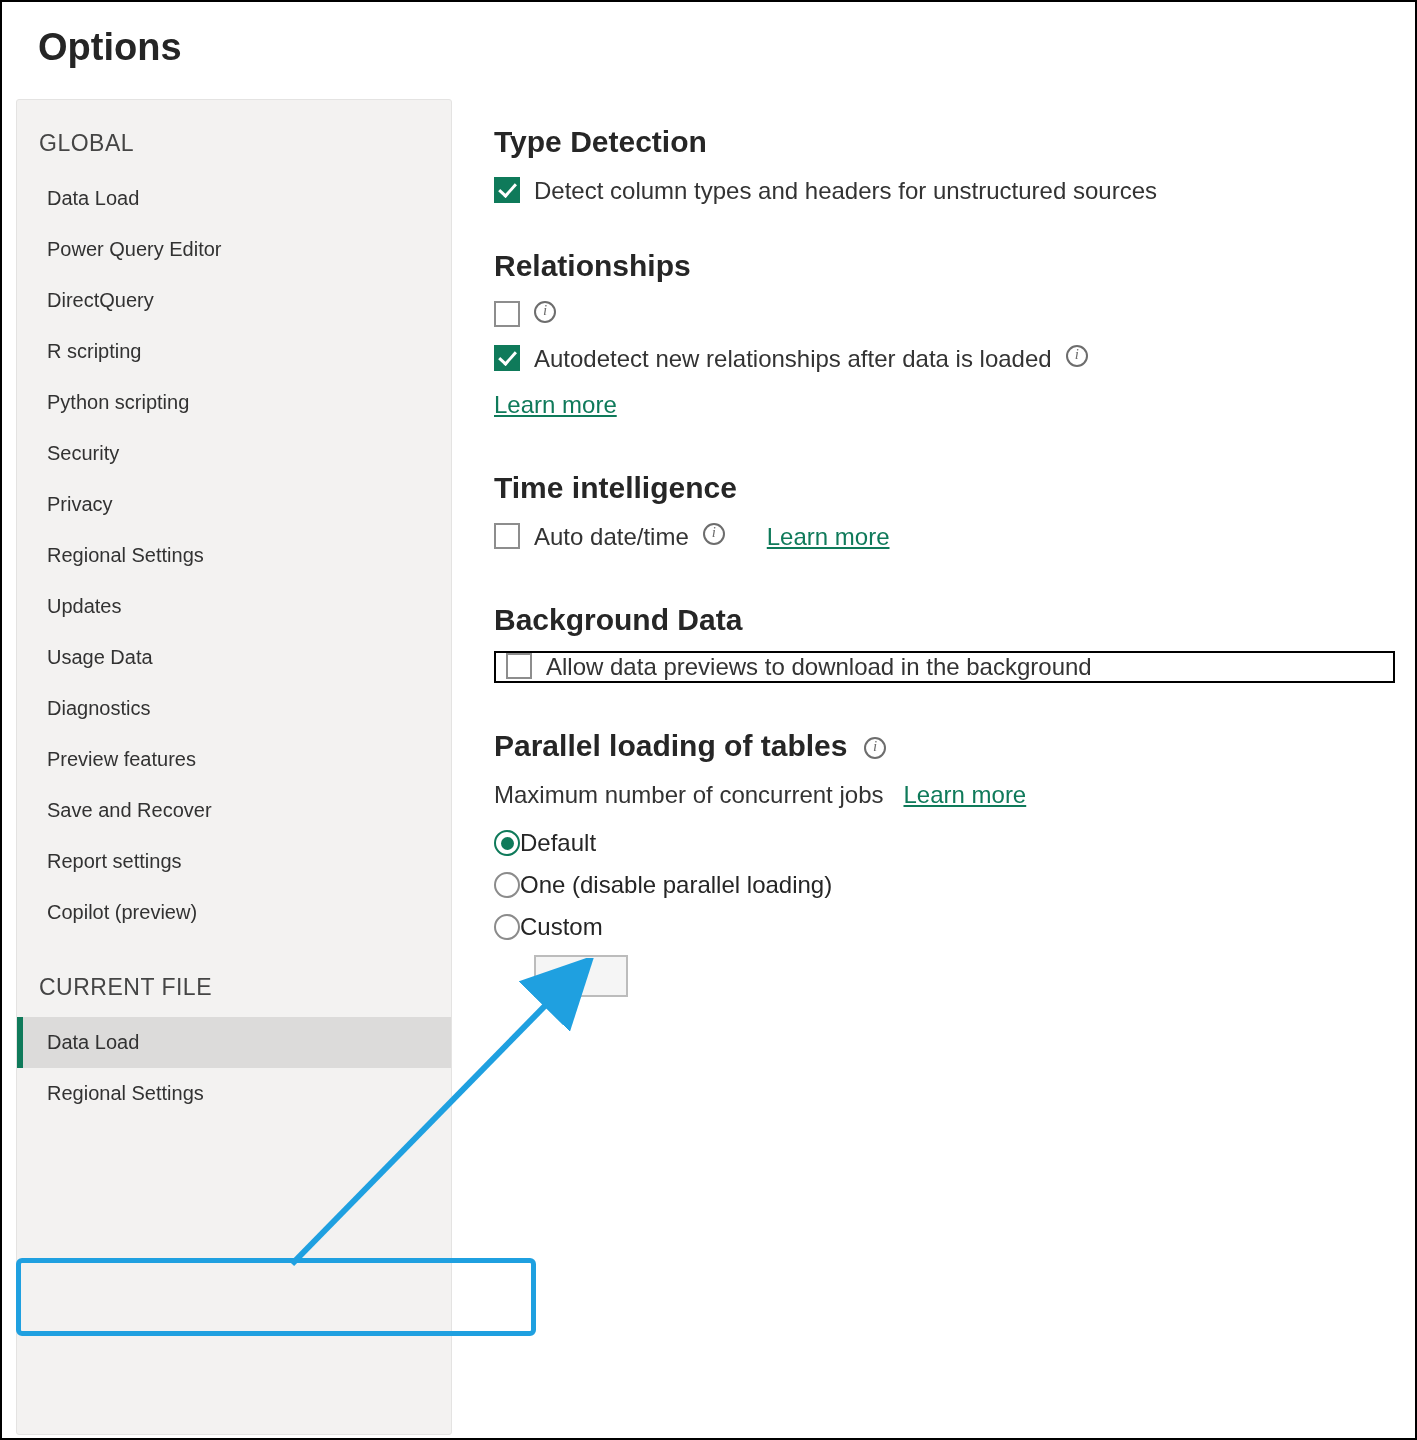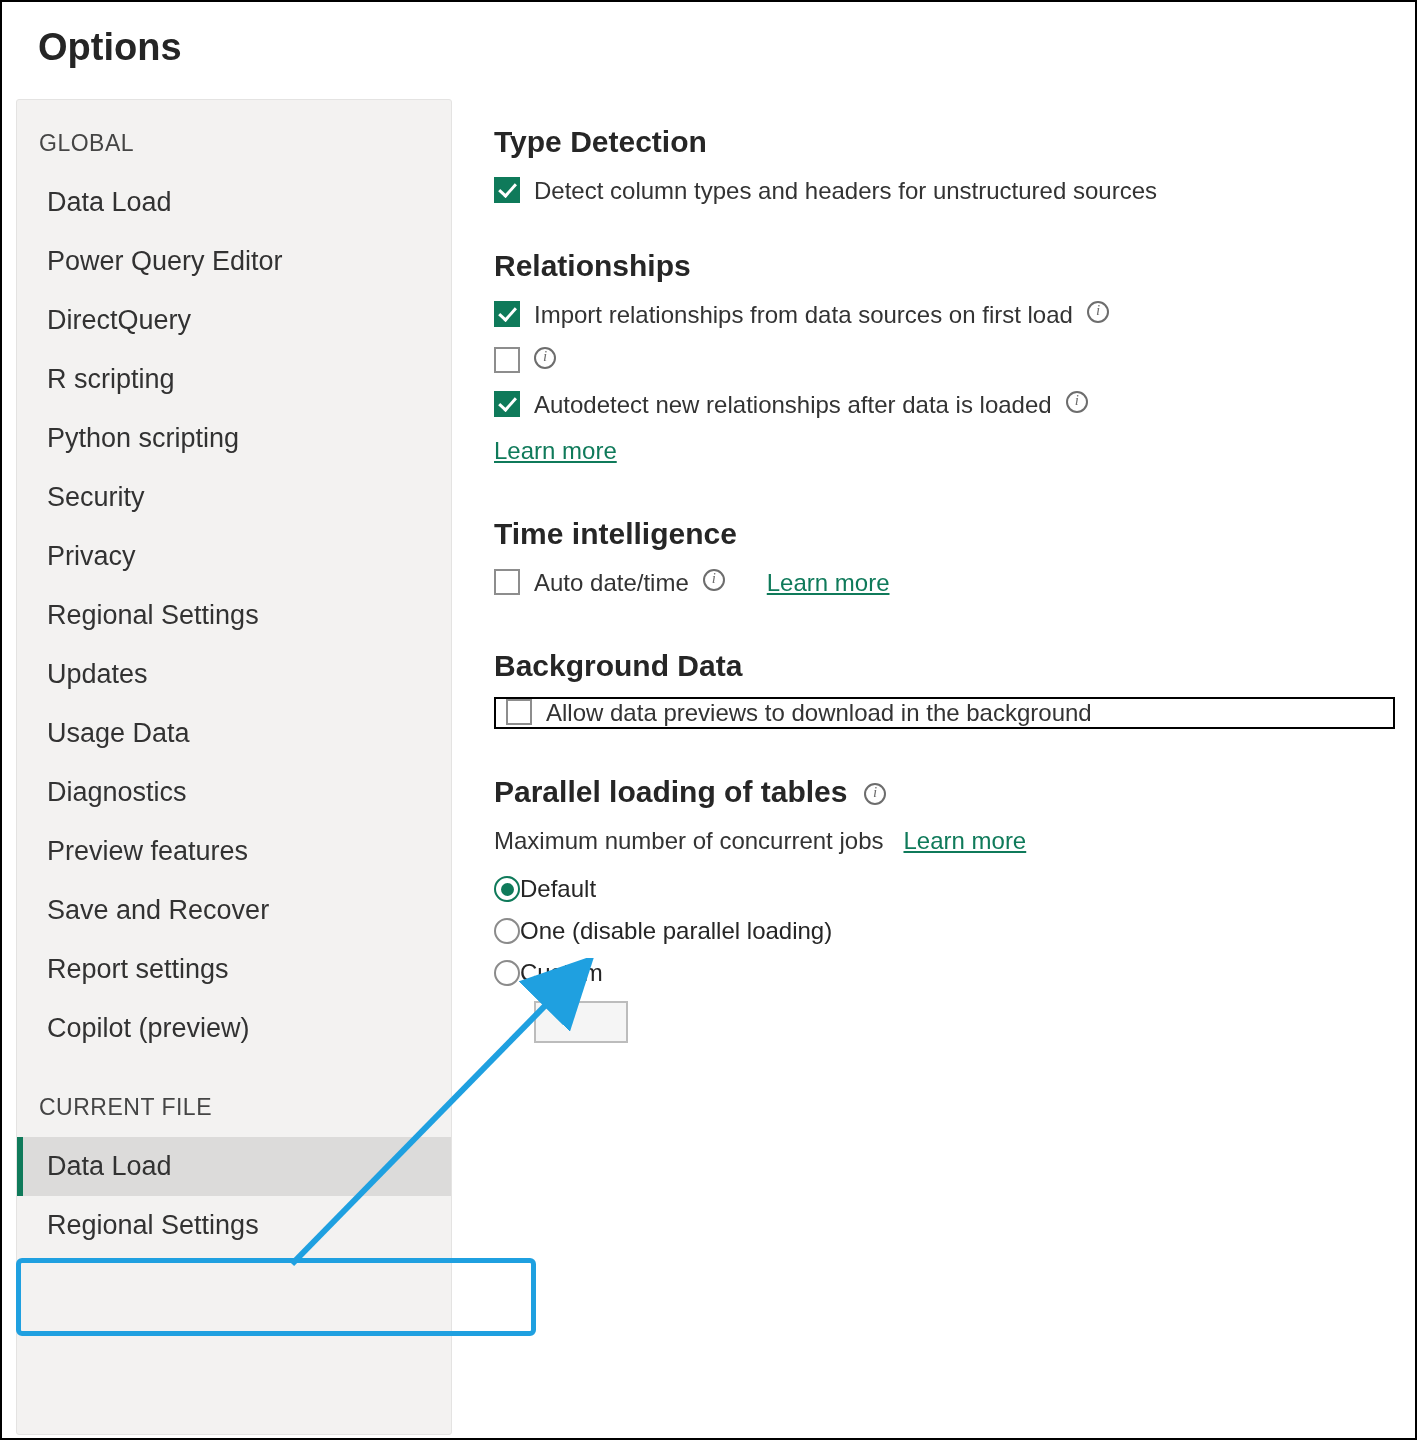--- a/index.html
+++ b/index.html
@@ -36,21 +36,21 @@
     overflow-y: auto;
   }
   .section-header {
     font-size: 23px;
     font-weight: 400;
     color: #454545;
     padding: 10px 22px 16px 22px;
     letter-spacing: .5px;
   }
   .nav-item {
-    font-size: 27px;
+    font-size: 20px;
     color: #323232;
     padding: 14px 22px 14px 30px;
     cursor: pointer;
   }
   .nav-item.active {
     background: #dcdbda;
     border-left: 6px solid #0f7a5a;
     padding-left: 24px;
   }
   .content {
@@ -209,25 +209,20 @@
     <div class="content">
 
       <div class="sect-title">Type Detection</div>
       <div class="check-row">
         <span class="check checked"></span>
         <span>Detect column types and headers for unstructured sources</span>
       </div>
 
       <div class="sect-title" style="margin-top:44px;">Relationships</div>
       <div class="check-row">
-        <span class="check checked"></span>
-        <span>Import relationships from data sources on first load</span>
-        <span class="info"></span>
-      </div>
-      <div class="check-row">
         <span class="check"></span>
         <span class="info"></span>
       </div>
       <div class="check-row">
         <span class="check checked"></span>
         <span>Autodetect new relationships after data is loaded</span>
         <span class="info"></span>
       </div>
       <div style="margin-top:6px;">
         <span class="link">Learn more</span>

